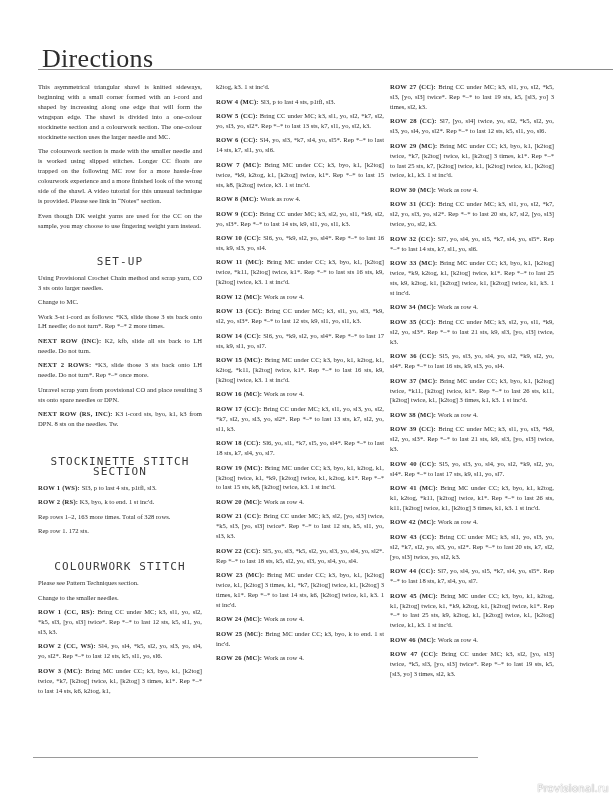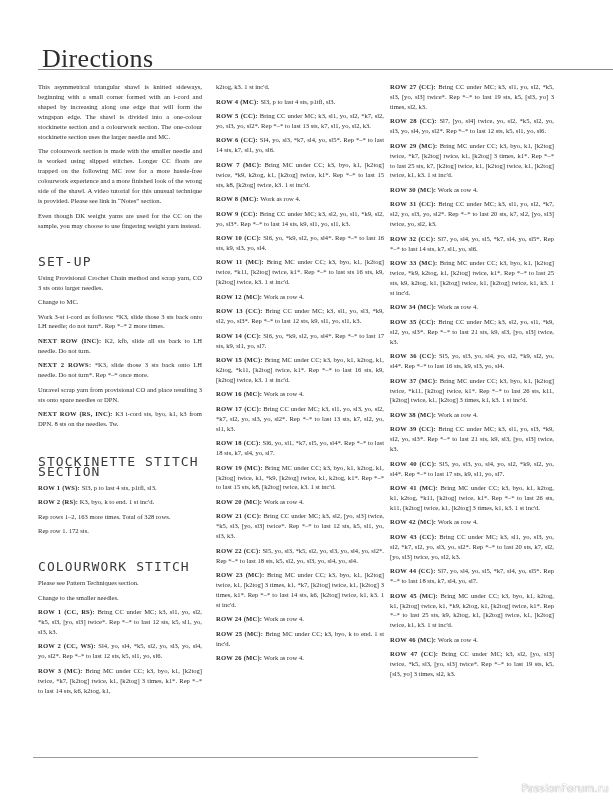--- a/index.html
+++ b/index.html
@@ -15,21 +15,21 @@
   .title-rule { position:absolute; left:38px; top:69px; width:575px; height:1px; background:#8a8a8a; }
   .col { position:absolute; top:82px; width:164px; font-size:6.6px; line-height:9.9px; }
   .c1 { left:38px; }
   .c2 { left:216px; width:168px; }
   .c3 { left:390px; width:164px; }
   p { margin:0 0 4.6px 0; text-align:justify; }
   .intro p { margin-bottom:5px; }
   .row-label { font-variant:small-caps; font-weight:bold; letter-spacing:0.2px; }
   .section-heading {
     font-family:"DejaVu Sans Mono", "Liberation Mono", monospace;
-    font-size:13px; letter-spacing:1.1px; color:#3a3a3a; margin:20px 0 6px 0;
+    font-size:11px; letter-spacing:1.1px; color:#3a3a3a; margin:20px 0 6px 0;text-align:center;
   }
   .bottom-rule { position:absolute; left:33px; top:757px; width:445px; height:1px; background:#9a9a9a; }
   .watermark {
     position:absolute; right:4px; top:783px; font-family:"DejaVu Sans", sans-serif;
     font-size:10px; color:#ffffff; letter-spacing:0.3px;
     text-shadow:0 0 1px #999, 0 0 1px #999;
   }
 </style>
 </head>
 <body>
@@ -122,13 +122,13 @@
       <p><span class="row-label">ROW 42 (MC):</span><span> Work as row 4.</span></p>
       <p><span class="row-label">ROW 43 (CC):</span><span> Bring CC under MC; k3, sl1, yo, sl3, yo, sl2, *k7, sl2, yo, sl3, yo, sl2*. Rep *–* to last 20 sts, k7, sl2, [yo, sl3] twice, yo, sl2, k3.</span></p>
       <p><span class="row-label">ROW 44 (CC):</span><span> Sl7, yo, sl4, yo, sl5, *k7, sl4, yo, sl5*. Rep *–* to last 18 sts, k7, sl4, yo, sl7.</span></p>
       <p><span class="row-label">ROW 45 (MC):</span><span> Bring MC under CC; k3, byo, k1, k2tog, k1, [k2tog] twice, k1, *k9, k2tog, k1, [k2tog] twice, k1*. Rep *–* to last 25 sts, k9, k2tog, k1, [k2tog] twice, k1, [k2tog] twice, k1, k3. 1 st inc'd.</span></p>
       <p><span class="row-label">ROW 46 (MC):</span><span> Work as row 4.</span></p>
       <p><span class="row-label">ROW 47 (CC):</span><span> Bring CC under MC; k3, sl2, [yo, sl3] twice, *k5, sl3, [yo, sl3] twice*. Rep *–* to last 19 sts, k5, [sl3, yo] 3 times, sl2, k3.</span></p>
     </div>
 </div>
 
 <div class="bottom-rule"></div>
-<div class="watermark">PassionForum.ru</div>
+<div class="watermark">Provisional.ru</div>
 
 </body></html>

